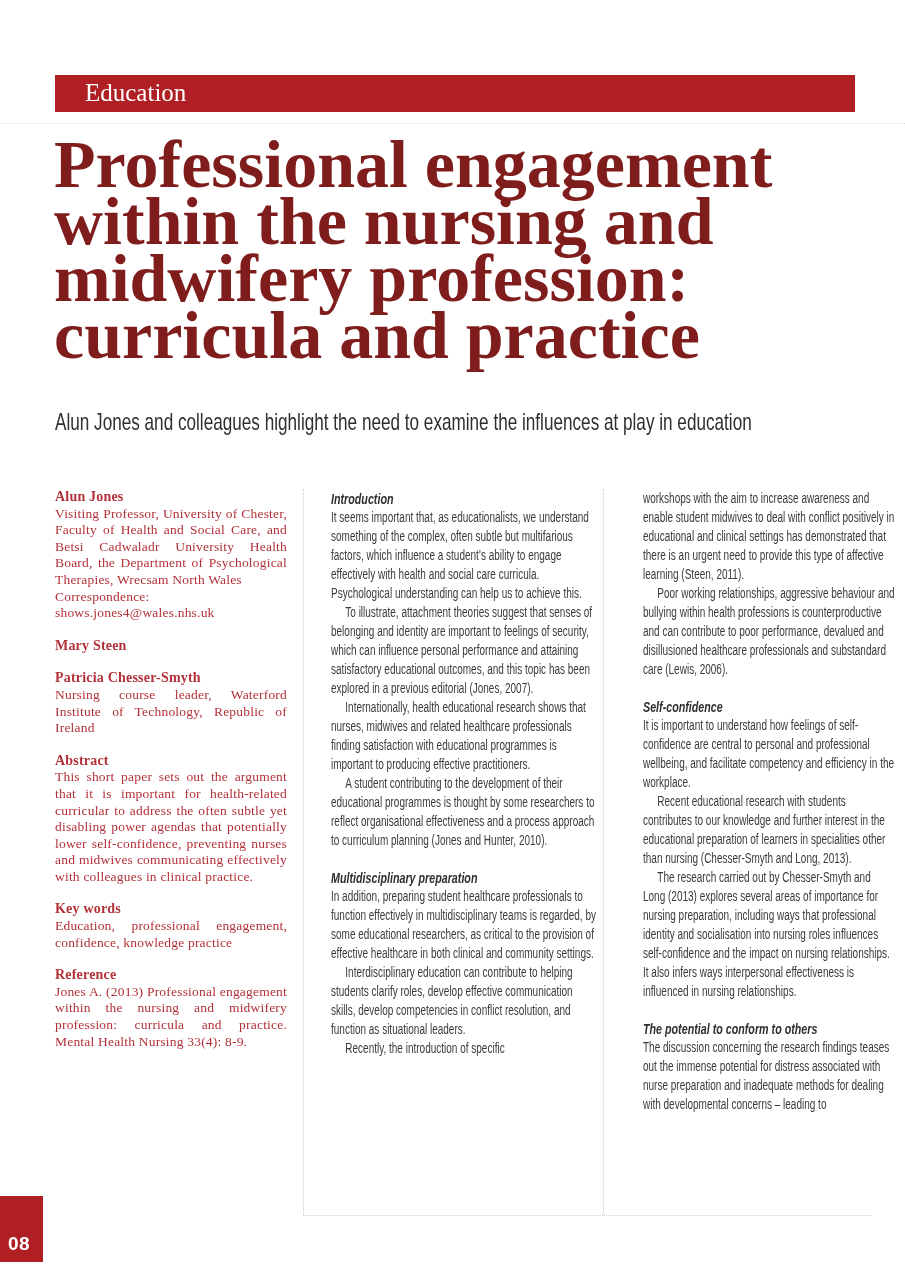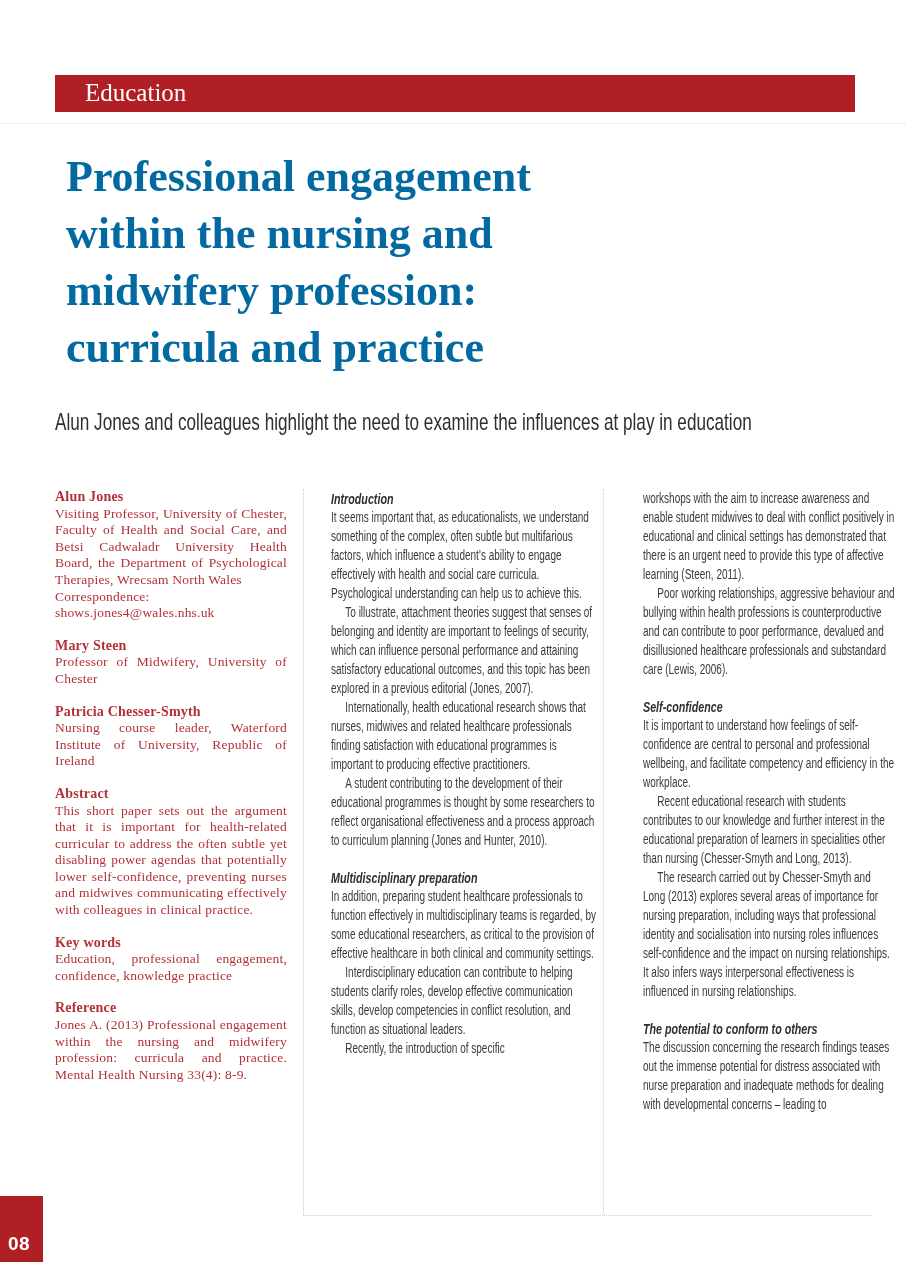--- a/index.html
+++ b/index.html
@@ -22,24 +22,24 @@
     font-size:25px; line-height:36px;
     padding-left:30px;
   }
   .top-rule {
     position:absolute; left:0; top:123px; width:905px;
     border-top:1px dotted #dcdcdc;
   }
 
   
   .title {
-    position:absolute; left:54px; top:136px; margin:12px;
+    position:absolute; left:54px; top:136px; margin:0;
     font-family:"Liberation Serif", serif;
-    font-weight:700; font-size:44px; line-height:57px;
-    color:#0369a1;
+    font-weight:700; font-size:68px; line-height:57px;
+    color:#7f1d1d;
   }
   .title span { display:block; }
   .standfirst { position:absolute; left:55px; top:408px; width:800px; margin:0; }
   .squeeze {
     display:block; width:140%;
     transform:scaleX(0.7143); transform-origin:0 0;
   }
   .standfirst .squeeze { font-size:24px; color:#2f2f31; }
 
   
@@ -105,25 +105,24 @@
   <div class="columns">
     <aside id="authors-col">
         <div class="a-sec">
           <h3 class="a-head">Alun Jones</h3>
           <p class="a-line">Visiting Professor, University of Chester, Faculty of Health and Social Care, and Betsi Cadwaladr University Health Board, the Department of Psychological Therapies, Wrecsam North Wales</p>
           <p class="a-line">Correspondence:</p>
           <p class="a-line">shows.jones4@wales.nhs.uk</p>
         </div>
         <div class="a-sec">
           <h3 class="a-head">Mary Steen</h3>
-          <p class="a-line">Professor of Midwifery, University of Chester</p>
         </div>
         <div class="a-sec">
           <h3 class="a-head">Patricia Chesser-Smyth</h3>
-          <p class="a-line">Nursing course leader, Waterford Institute of University, Republic of Ireland</p>
+          <p class="a-line">Nursing course leader, Waterford Institute of Technology, Republic of Ireland</p>
         </div>
         <div class="a-sec">
           <h3 class="a-head">Abstract</h3>
           <p class="a-line">This short paper sets out the argument that it is important for health-related curricular to address the often subtle yet disabling power agendas that potentially lower self-confidence, preventing nurses and midwives communicating effectively with colleagues in clinical practice.</p>
         </div>
         <div class="a-sec">
           <h3 class="a-head">Key words</h3>
           <p class="a-line">Education, professional engagement, confidence, knowledge practice</p>
         </div>
         <div class="a-sec">

